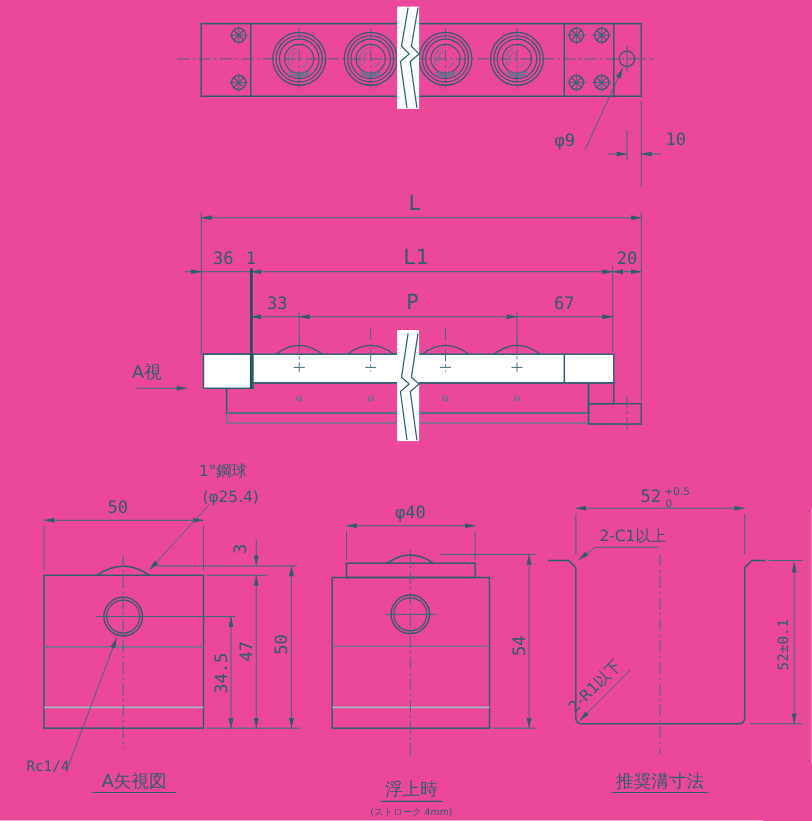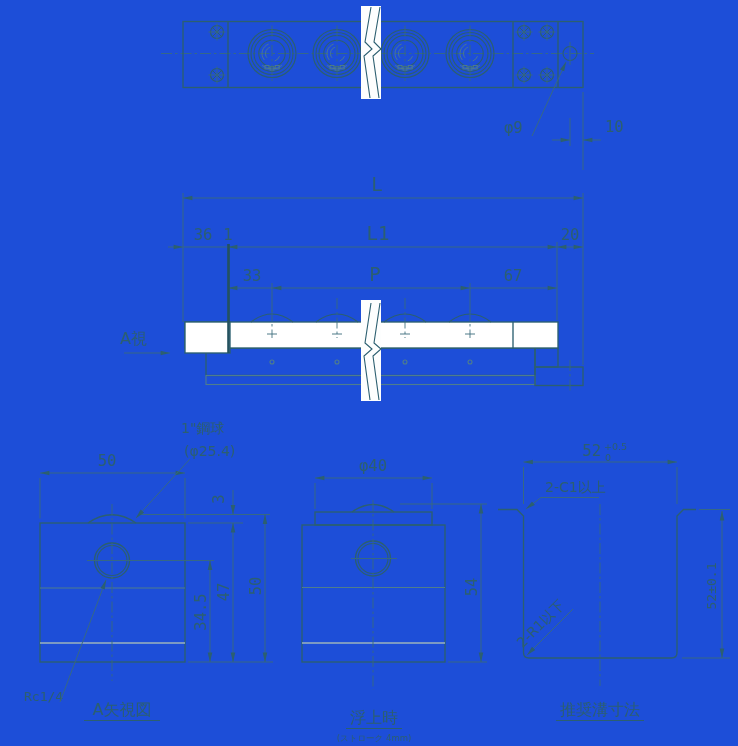--- a/index.html
+++ b/index.html
@@ -1,16 +1,16 @@
 <!DOCTYPE html>
 <html><head>
 <meta charset="utf-8">
 <style>
   html,body{margin:0;padding:0;background:#ffffff;}
-  .stage{position:relative;width:738px;height:746px;background:#1d4ed8;overflow:hidden;
+  .stage{position:relative;width:738px;height:746px;background:#ec4899;overflow:hidden;
          font-family:"DejaVu Sans",sans-serif;}
   svg{display:block}
   
   .o  {stroke:#2c5f70;fill:none;stroke-width:1.35;}
   .ow {stroke:#2c5f70;fill:#ffffff;stroke-width:1.35;}
   .m  {stroke:#4f7d8c;fill:none;stroke-width:1.1;}
   .lt {stroke:#9db4bc;fill:none;stroke-width:1.6;}
   .d  {stroke:#3a6b7b;fill:none;stroke-width:0.9;}
   .cl {stroke:#3a6b7b;fill:none;stroke-width:0.85;stroke-dasharray:11 3 2.5 3;}
   .th {stroke:#24525f;fill:none;stroke-width:2.6;}

